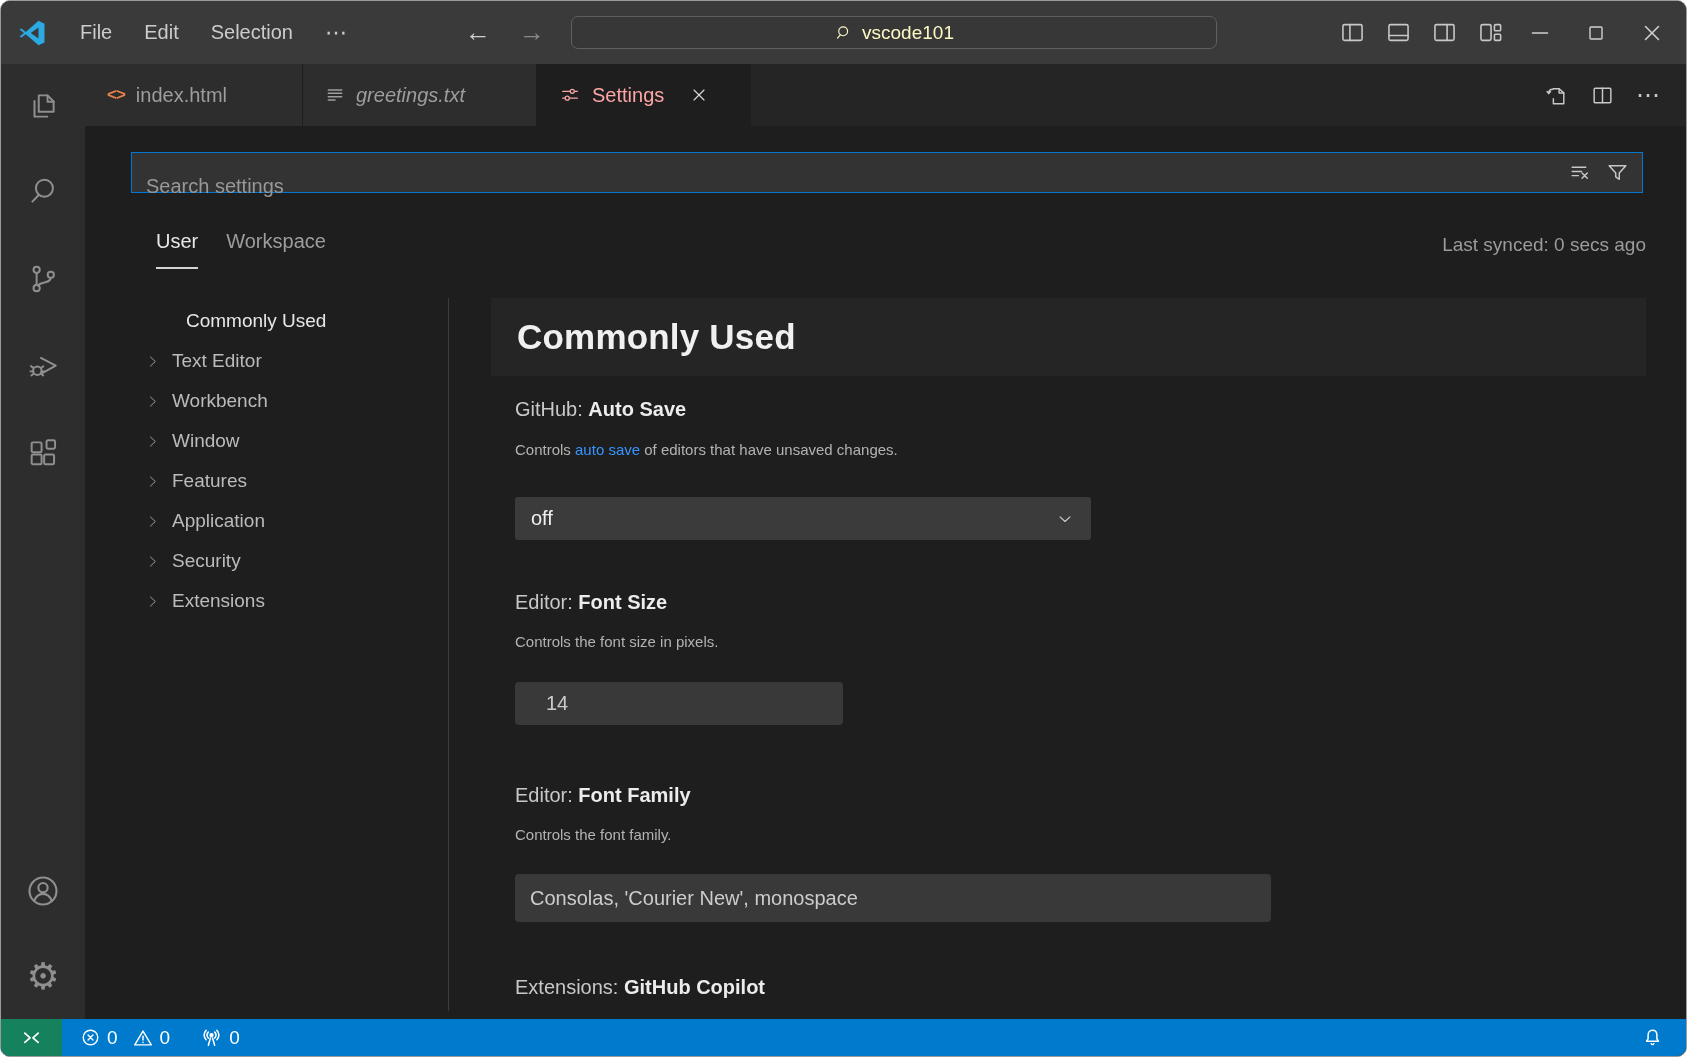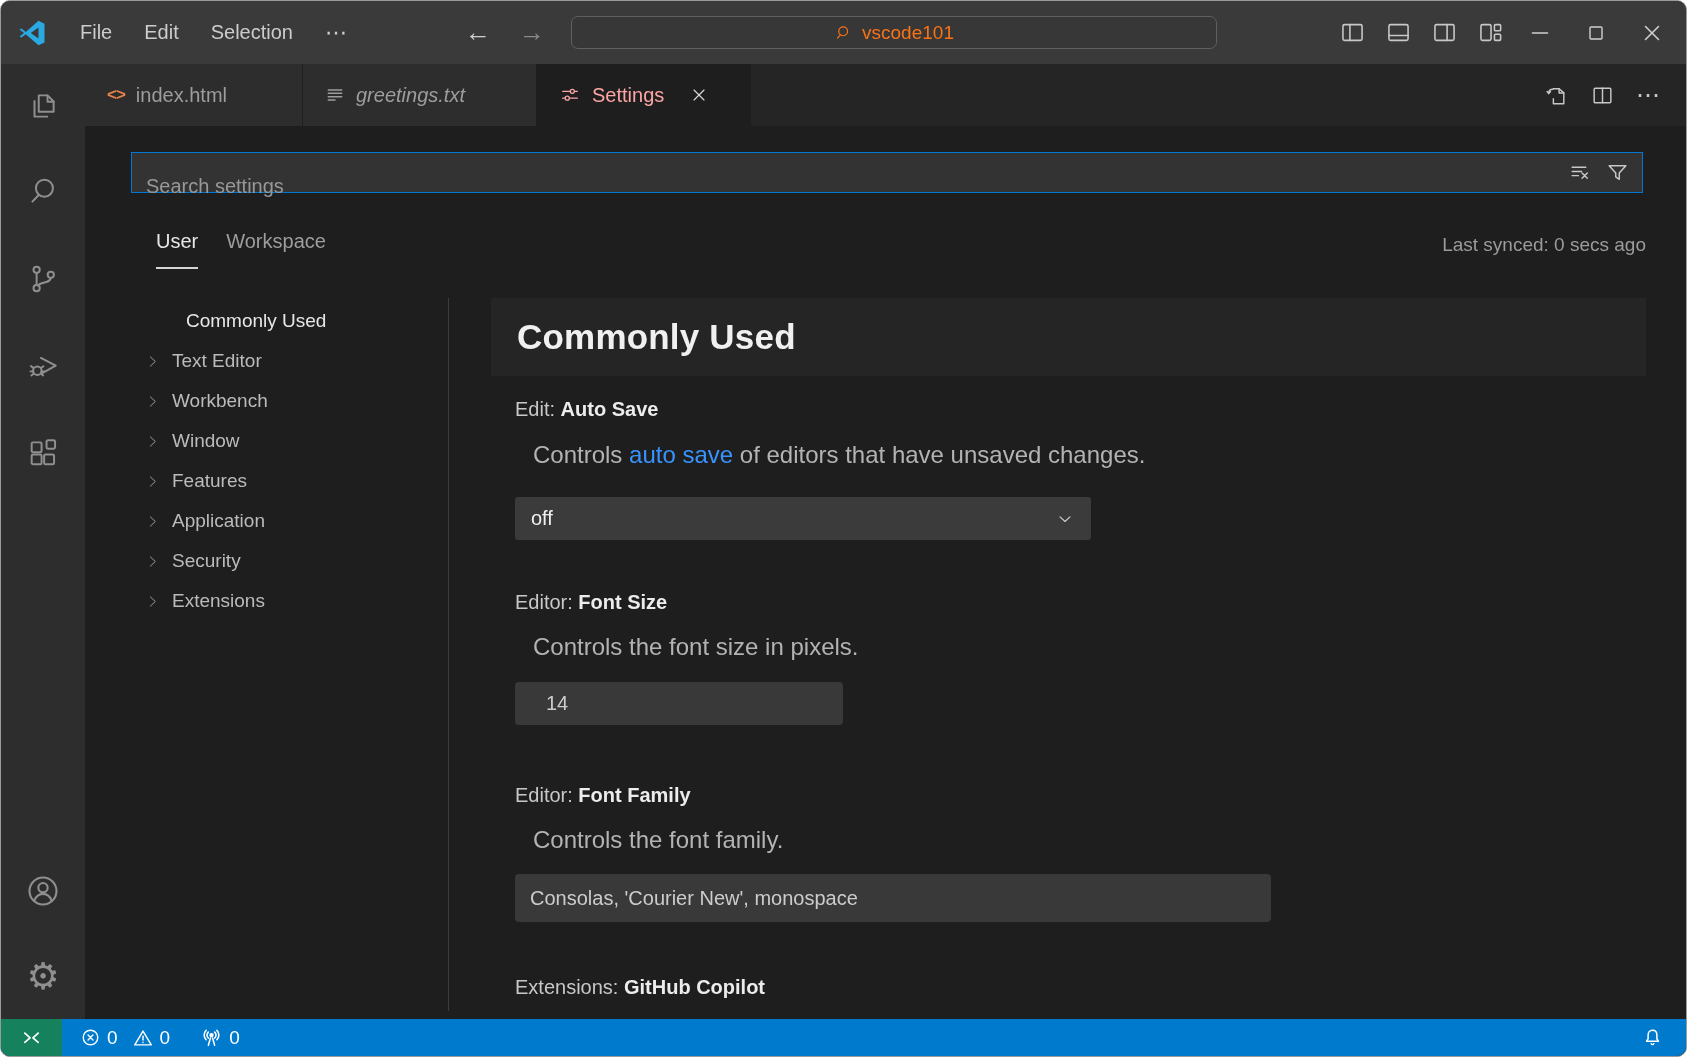--- a/index.html
+++ b/index.html
@@ -13,21 +13,21 @@
   .titlebar{position:absolute;left:0;top:0;right:0;height:63px;background:#3a3a3b;color:#cccccc;}
   .logo{position:absolute;left:16px;top:17px;width:30px;height:30px;}
   .menus{position:absolute;left:79px;top:0;height:63px;display:flex;align-items:center;gap:32px;font-size:20px;}
   .menus .mi{cursor:default;}
   .menu-more{font-size:22px;letter-spacing:2px;}
   .navs{position:absolute;left:462px;top:0;height:63px;display:flex;align-items:center;gap:24px;}
   .nav-b{font-size:26px;color:#cfcfcf;width:30px;text-align:center}
   .nav-f{color:#8a8a8a}
   .cmdcenter{position:absolute;left:570px;top:15px;width:644px;height:31px;background:#373738;
     border:1px solid #5f5f5f;border-radius:7px;display:flex;align-items:center;justify-content:center;
-    gap:8px;font-size:19px;color:#f97316;}
+    gap:8px;font-size:19px;color:#fef9c3;}
   .layouts{position:absolute;left:1338px;top:0;height:63px;display:flex;align-items:center;gap:19px;color:#c8c8c8;}
   .winctl{position:absolute;left:1524px;top:0;height:63px;display:flex;align-items:center;gap:26px;color:#cfcfcf;}
   .winbtn{width:30px;height:30px;display:flex;align-items:center;justify-content:center;}
 
   
   .tabbar{position:absolute;left:84px;top:63px;right:0;height:62px;background:#252526;}
   .tab{position:absolute;top:0;height:62px;display:flex;align-items:center;gap:11px;box-sizing:border-box;
     padding:0 14px 0 22px;font-size:20px;color:#9d9d9d;background:#2d2d2d;border-right:1px solid #1f1f1f;}
   .tab.active{background:#1e1e1e;color:#fca5a5;border-right:none;}
   .tab .ticon{flex:none}
@@ -62,21 +62,21 @@
   .toc-item.selected{color:#e7e7e7;}
   .toc-divider{position:absolute;left:363px;top:172px;bottom:8px;width:1px;background:#3c3c3c;}
 
   .heading-band{position:absolute;left:406px;top:172px;width:1155px;height:78px;background:#252526;
     display:flex;align-items:center;}
   .heading-band h1{margin:0 0 0 26px;font-size:35px;font-weight:600;color:#f0f0f0;letter-spacing:.2px;}
 
   .srow-title{position:absolute;left:430px;font-size:20px;}
   .srow-title .cat{color:#c8c8c8;}
   .srow-title .nm{color:#ececec;font-weight:700;}
-  .srow-desc{position:absolute;left:448px;font-size:24px;color:#b3b3b3;}
+  .srow-desc{position:absolute;left:430px;font-size:15px;color:#b3b3b3;}
   .srow-desc a{color:#3794ff;text-decoration:none;}
   .sel{position:absolute;left:430px;width:576px;height:43px;background:#3b3b3c;border-radius:3px;
     display:flex;align-items:center;justify-content:space-between;font-size:20px;color:#f0f0f0;
     padding:0 16px;box-sizing:border-box;}
   .sel .chevd{color:#cccccc}
   .tin{position:absolute;left:430px;height:43px;background:#393939;border:none;border-radius:4px;
     color:#cccccc;font-size:20px;padding:0 15px;box-sizing:border-box;outline:none;font-family:inherit;}
 
   
   .statusbar{position:absolute;left:0;bottom:0;right:0;height:37px;background:#007acc;color:#ffffff;
@@ -349,21 +349,21 @@
         <span>Extensions</span>
       </div>
     </div>
     <div class="toc-divider"></div>
 
     <div class="heading-band">
       <h1>Commonly Used</h1>
     </div>
 
     <div class="srow-title" style="top:272px">
-      <span class="cat">Edit: </span><span class="nm">Auto Save</span>
+      <span class="cat">GitHub: </span><span class="nm">Auto Save</span>
     </div>
     <div class="srow-desc" style="top:315px">
       <span>Controls </span><a href="#">auto save</a><span> of editors that have unsaved changes.</span>
     </div>
     <div class="sel" style="top:371px">
       <span>off</span>
       <span class="chevd">
         <svg viewBox="0 0 24 24" width="20" height="20" class="st">
             <path d="m6 9.5 6 5.5 6-5.5"></path>
           </svg>

